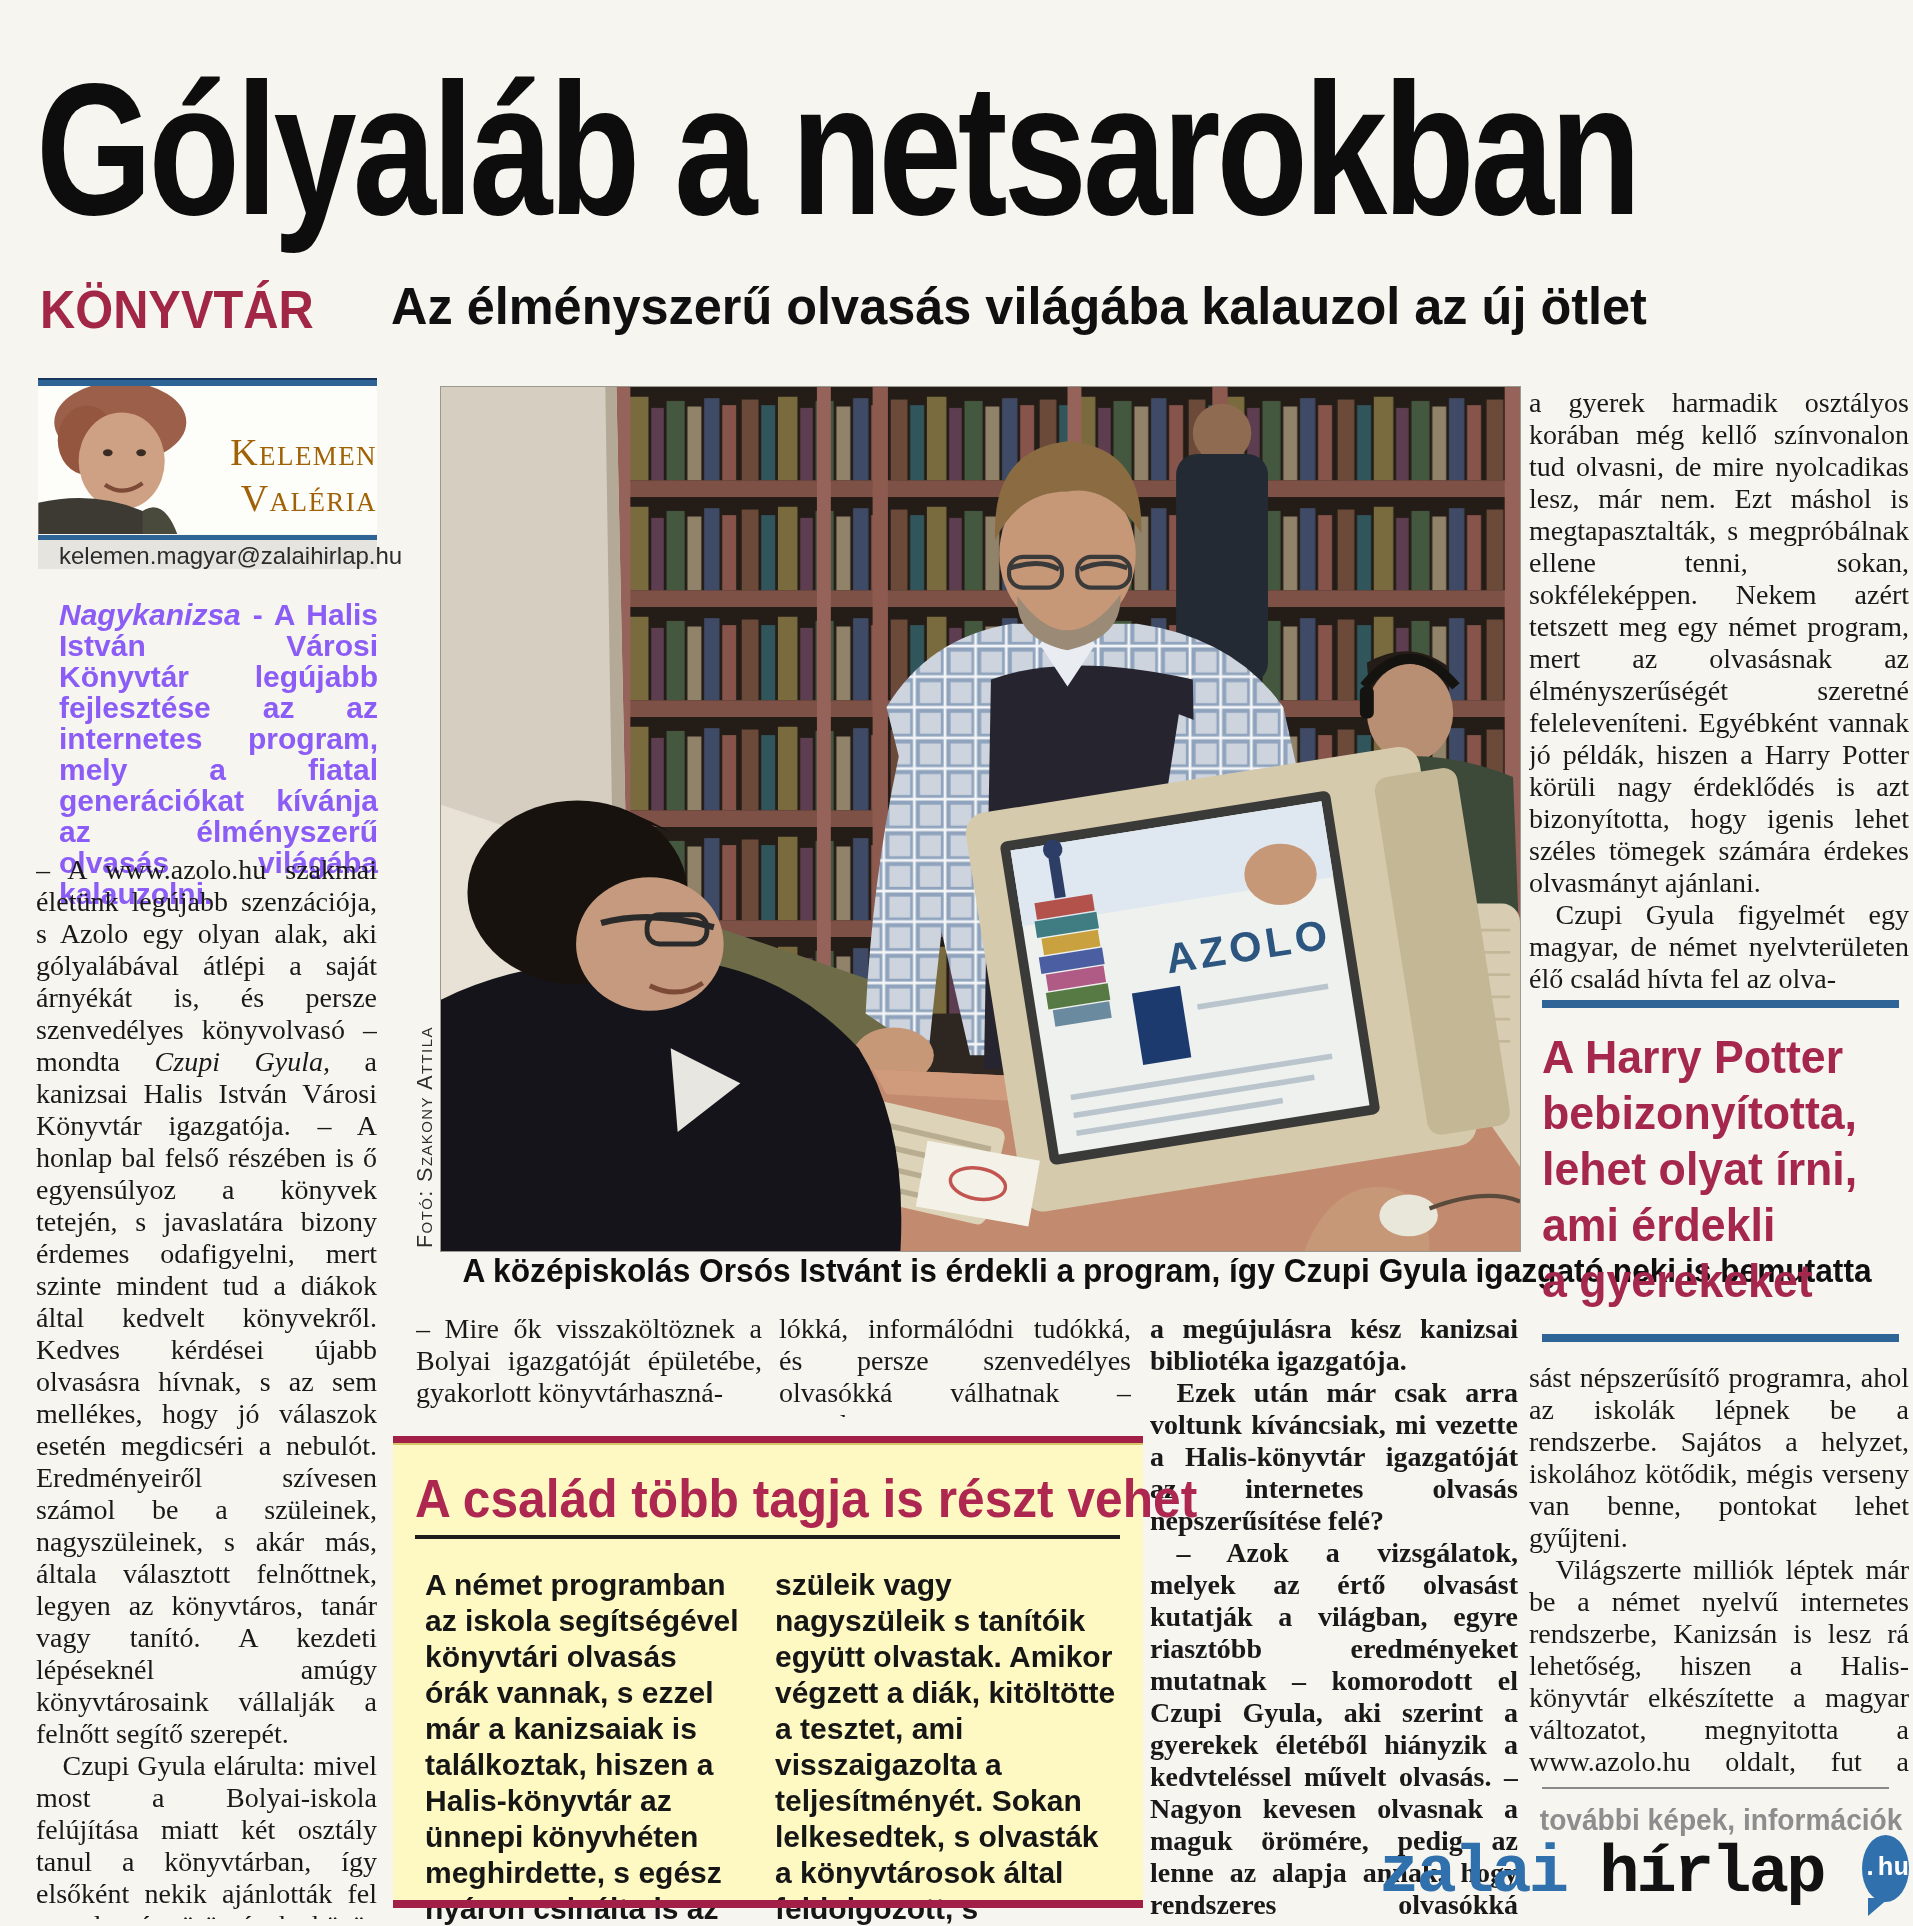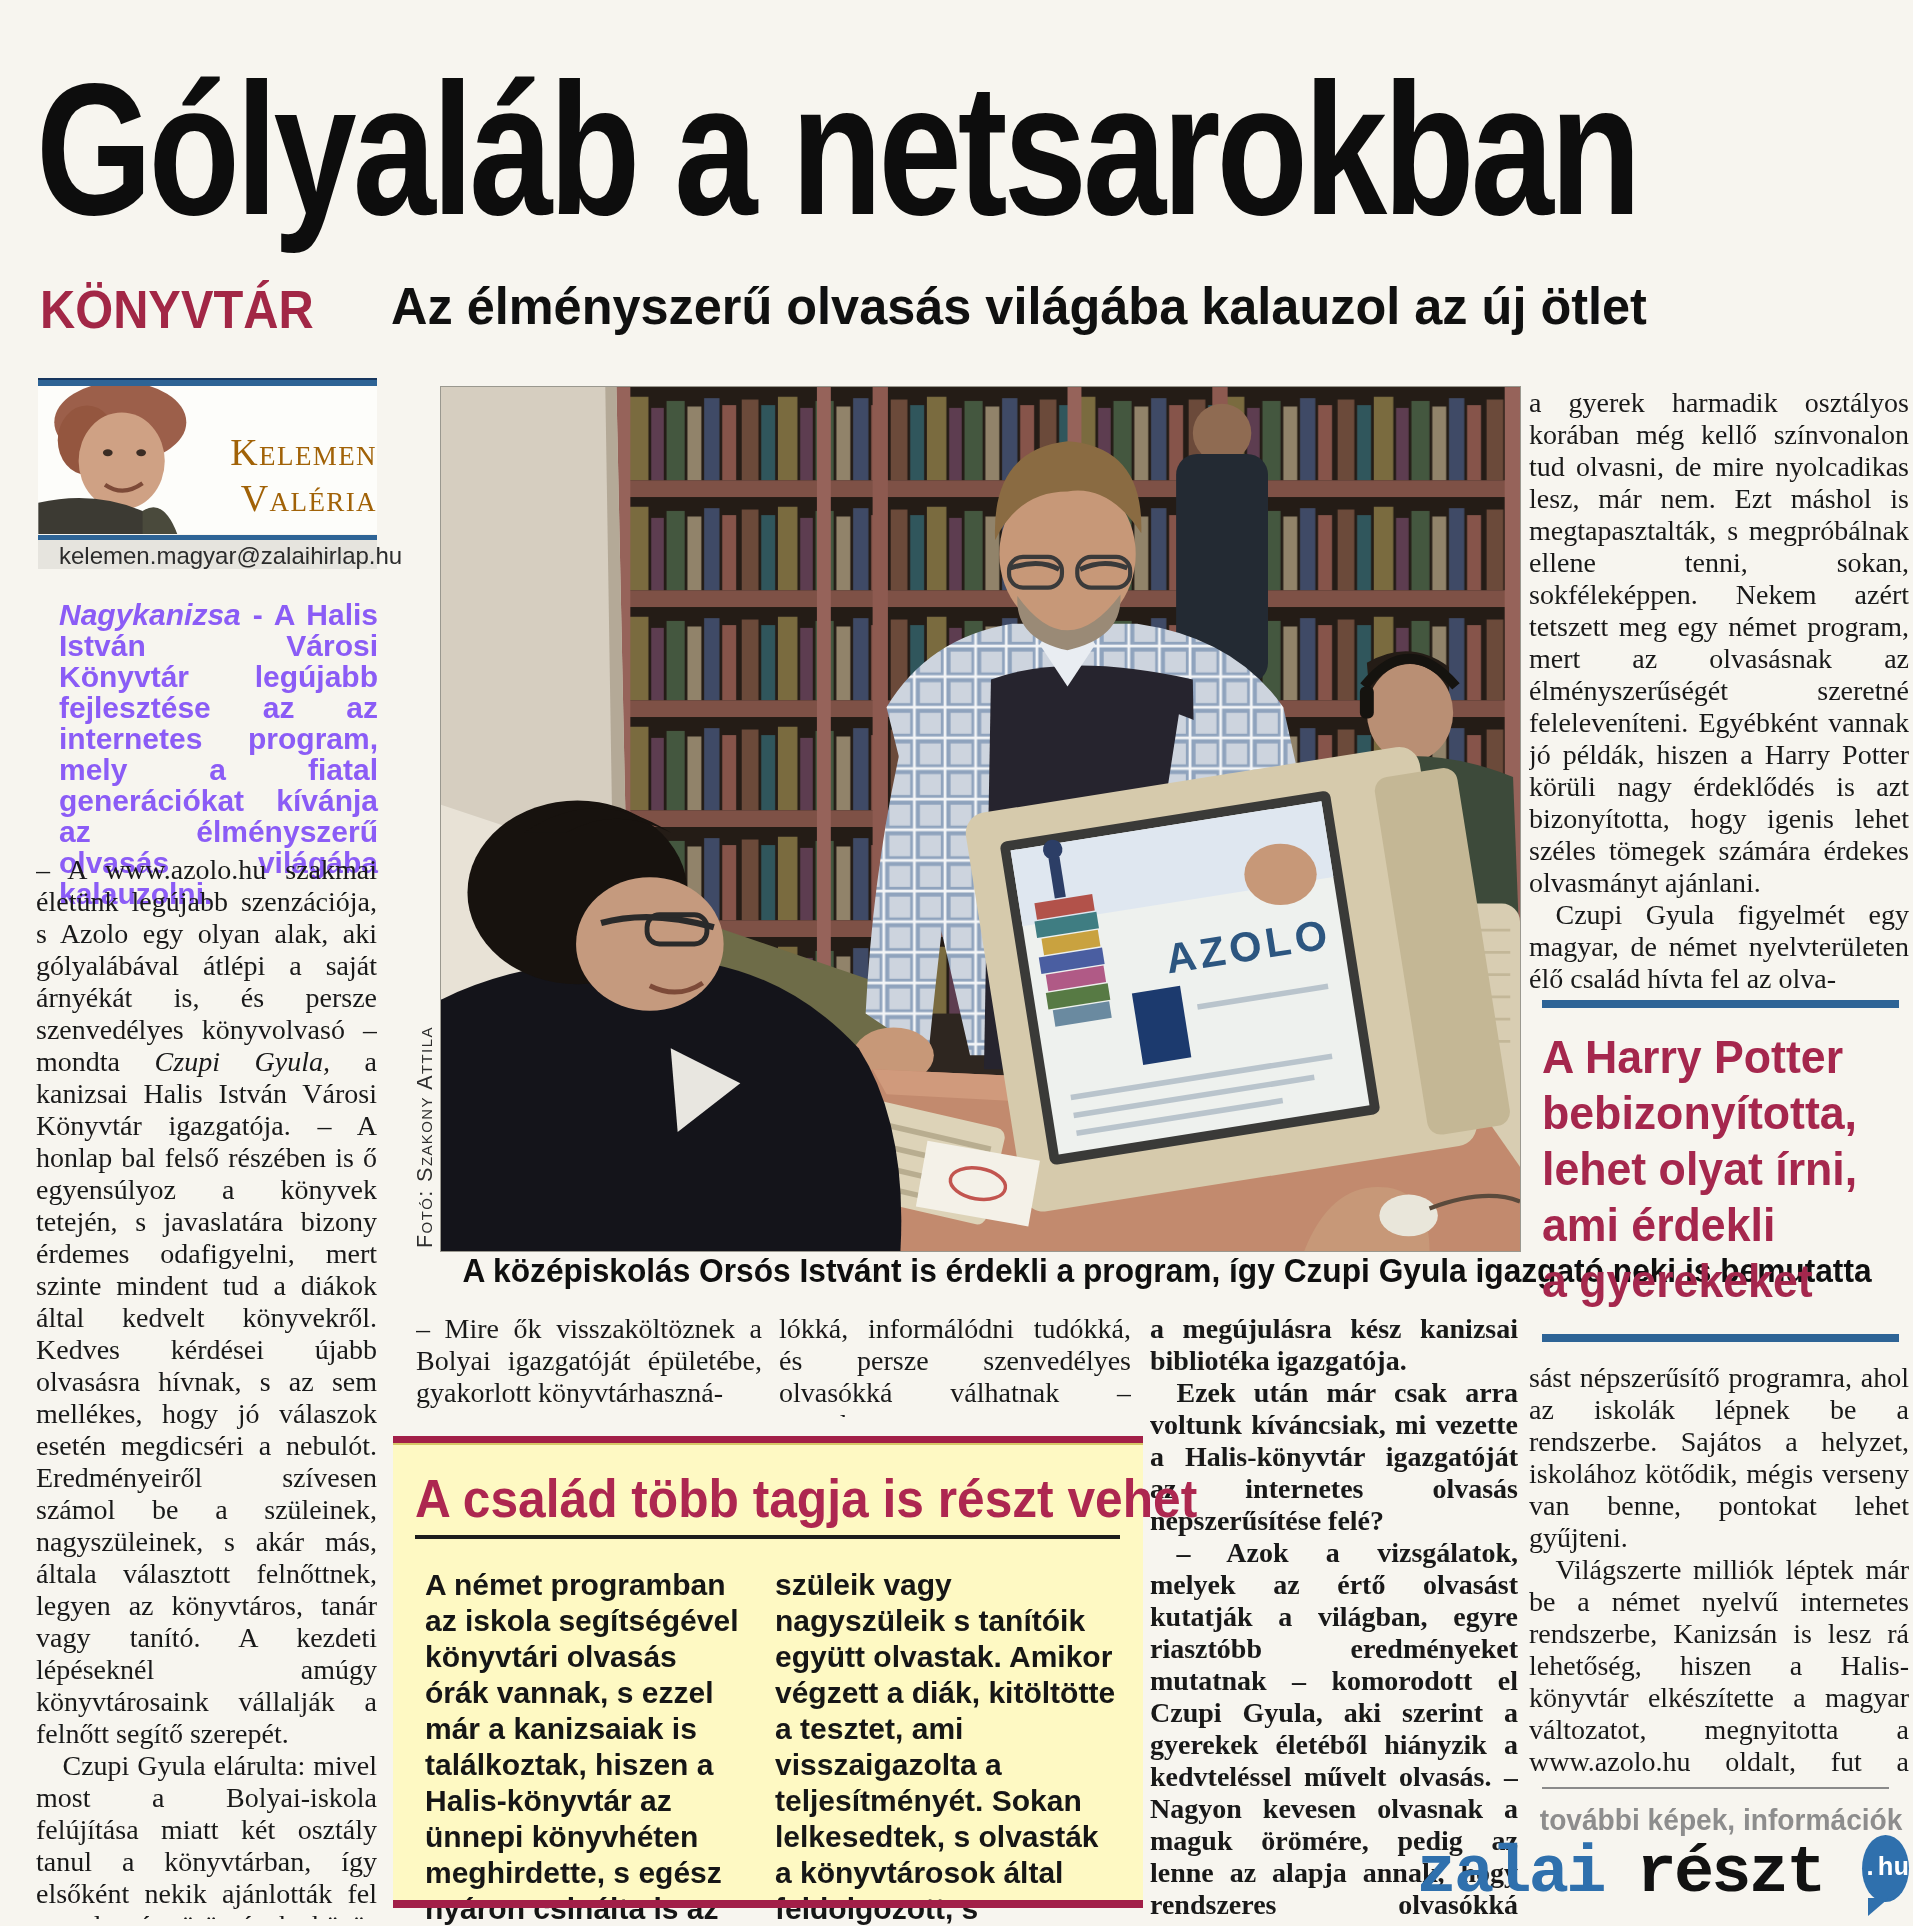--- a/index.html
+++ b/index.html
@@ -312,20 +312,20 @@
   <div class="abs pq-rule" style="top:1334px;"></div>
   <div class="abs rightcolB bodycol">
     <p class="noind">sást népszerűsítő programra, ahol az iskolák lépnek be a rendszerbe. Sajátos a helyzet, iskolához kötődik, mégis verseny van benne, pontokat lehet gyűjteni.</p>
     <p>Világszerte milliók léptek már be a német nyelvű internetes rendszerbe, Kanizsán is lesz rá lehetőség, hiszen a Halis-könyvtár elkészítette a magyar változatot, megnyitotta a www.azolo.hu oldalt, fut a szoftver.</p>
   </div>
 
   <div class="abs f-divider"></div>
   <div class="abs f-note">további képek, információk</div>
   <div class="abs logo-row">
     <span class="logo-zalai">zalai</span>
-      <span class="logo-hirlap">részt</span>
+      <span class="logo-hirlap">hírlap</span>
     <span class="logo-bubble">
         <span class="logo-hu">.hu</span>
       </span>
   </div>
 
 </div>
 
 
 </body></html>

